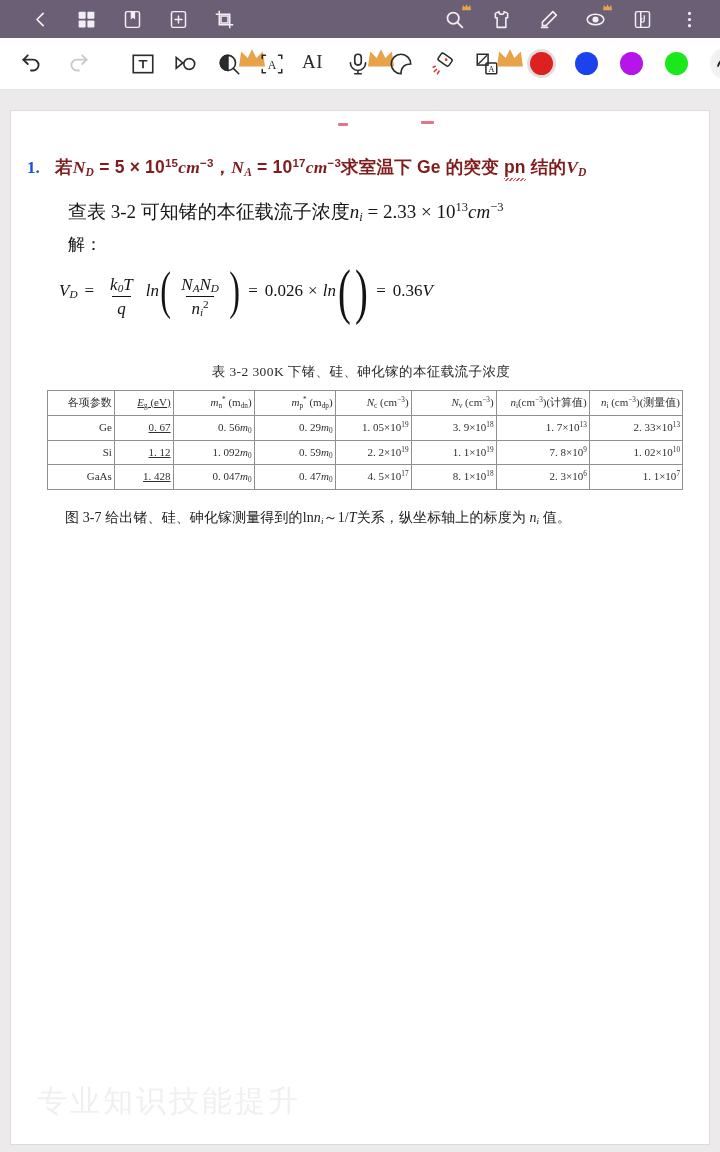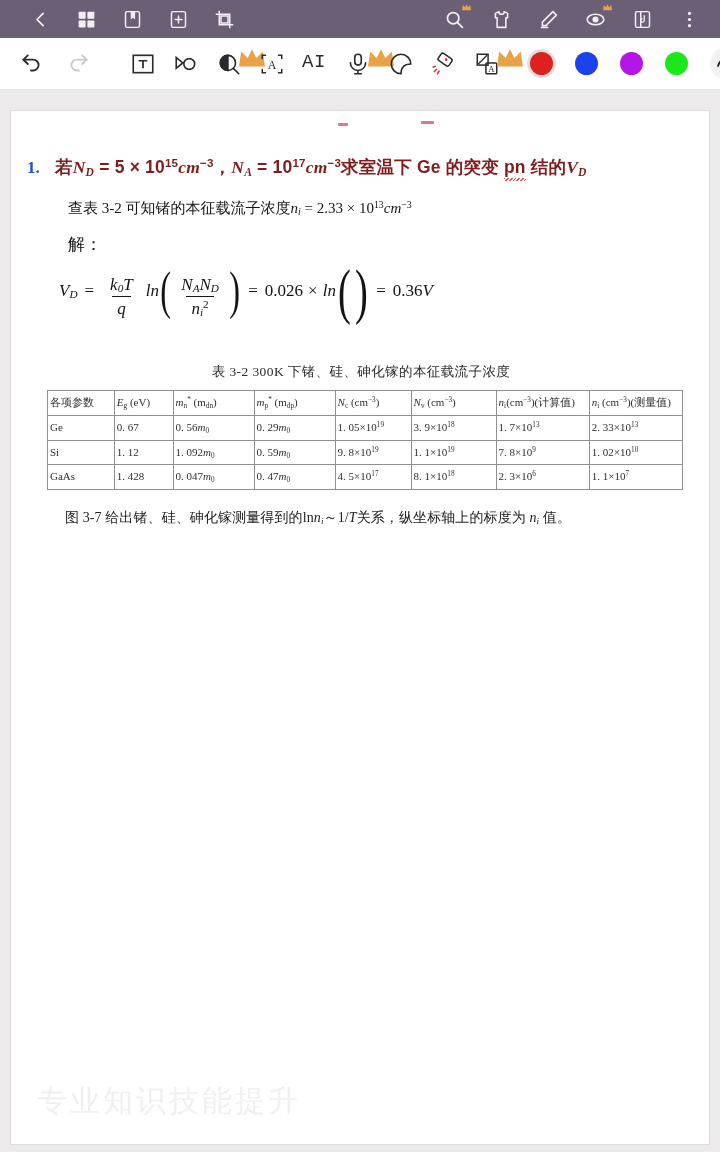--- a/index.html
+++ b/index.html
@@ -36,21 +36,21 @@
     border-bottom: 1px solid #e2e2e2;
   }
   .tb-group { display: flex; align-items: center; }
   .tb-undo { padding-left: 18px; gap: 22px; }
   .tb-tools { padding-left: 18px; gap: 17px; }
   .tbic { position: relative; width: 26px; height: 26px; color: #2b2b2b; display:block; }
   .tbic svg { display: block; width: 26px; height: 26px; }
   .tbic.dim { color: #c9c9c9; }
   .divider { width: 1px; height: 30px; background: #e3e3e3; margin: 0 10px; }
   .divider2 { width: 1px; height: 30px; background: #e3e3e3; margin-left: 14px; margin-right: 16px; }
-  .ai-text { font-family: Liberation Mono, monospace; font-size: 19px; color: #2b2b2b; letter-spacing: .5px; }
+  .ai-text { font-family: Liberation Serif, serif; font-size: 19px; color: #2b2b2b; letter-spacing: .5px; }
   .swatches { display: flex; align-items: center; gap: 22px; }
   .dot { width: 23px; height: 23px; border-radius: 50%; display: block; }
   .dot.sel { box-shadow: 0 0 0 3px rgba(170,150,150,.32); }
   .pen-chip {
     width: 33px; height: 33px; border-radius: 50%;
     background: radial-gradient(circle, #efefef 40%, #f7f7f7 100%);
     display: flex; align-items: center; justify-content: center;
   }
 
   
@@ -83,21 +83,21 @@
     content: ""; position: absolute; left: 0; right: 0; bottom: -3px; height: 3px;
     background-image: repeating-linear-gradient(135deg, #e03030 0 1.3px, transparent 1.3px 2.6px);
     opacity: .85;
   }
   sup, sub { font-size: .66em; line-height: 0; }
   sub { vertical-align: -.22em; }
   sup { vertical-align: .52em; }
 
   .line2 {
     position: absolute; top: 88px; left: 57px;
-    font-size: 15px; color: #161616;
+    font-size: 19px; color: #161616;
     font-family: "Liberation Serif", "DejaVu Serif", serif; white-space: nowrap;
   }
   .line2 .it { font-style: italic; }
   .line3 {
     position: absolute; top: 122px; left: 57px;
     font-size: 17px; color: #161616;
     font-family: "Liberation Serif", serif;
   }
 
   
@@ -127,27 +127,27 @@
     font-family: "Liberation Serif", "DejaVu Serif", serif;
     letter-spacing: .4px;
   }
   table.data {
     position: absolute; top: 279px; left: 36px;
     width: 636px; border-collapse: collapse;
     font-family: "Liberation Serif", "DejaVu Serif", serif;
     color: #2f2f2f;
   }
   table.data th, table.data td {
-    border: 1px solid #8f8f8f; text-align: left;
+    border: 1px solid #8f8f8f; text-align: right;
     padding: 5px 2px; font-weight: normal;
     font-size: 11px; line-height: 1.25;
   }
   table.data th { font-size: 11px; }
   table.data th.c0, table.data td.c0 { width: 66px; }
-  table.data th.c1, table.data td.c1 { width: 58px; }
+  table.data th.c1, table.data td.c1 { width: 58px; text-decoration: underline; }
   table.data th.c2, table.data td.c2 { width: 80px; }
   table.data th.c3, table.data td.c3 { width: 80px; }
   table.data th.c4, table.data td.c4 { width: 75px; }
   table.data th.c5, table.data td.c5 { width: 84px; }
   table.data th.c6, table.data td.c6 { width: 92px; }
   .mi { font-style: italic; }
 
   .fig-note {
     position: absolute; top: 398px; left: 54px;
     font-size: 14px; color: #222;
@@ -424,21 +424,21 @@
           <td class="c4"><span>1. 05×10</span><sup>19</sup></td>
           <td class="c5"><span>3. 9×10</span><sup>18</sup></td>
           <td class="c6"><span>1. 7×10</span><sup>13</sup></td>
           <td class="c6"><span>2. 33×10</span><sup>13</sup></td>
         </tr>
         <tr>
           <td class="c0">Si</td>
           <td class="c1">1. 12</td>
           <td class="c2"><span>1. 092</span><span class="mi">m</span><sub>0</sub></td>
           <td class="c3"><span>0. 59</span><span class="mi">m</span><sub>0</sub></td>
-          <td class="c4"><span>9. 8×10</span><sup>19</sup></td>
+          <td class="c4"><span>2. 2×10</span><sup>19</sup></td>
           <td class="c5"><span>1. 1×10</span><sup>19</sup></td>
           <td class="c6"><span>7. 8×10</span><sup>9</sup></td>
           <td class="c6"><span>1. 02×10</span><sup>10</sup></td>
         </tr>
         <tr>
           <td class="c0">GaAs</td>
           <td class="c1">1. 428</td>
           <td class="c2"><span>0. 047</span><span class="mi">m</span><sub>0</sub></td>
           <td class="c3"><span>0. 47</span><span class="mi">m</span><sub>0</sub></td>
           <td class="c4"><span>4. 5×10</span><sup>17</sup></td>

